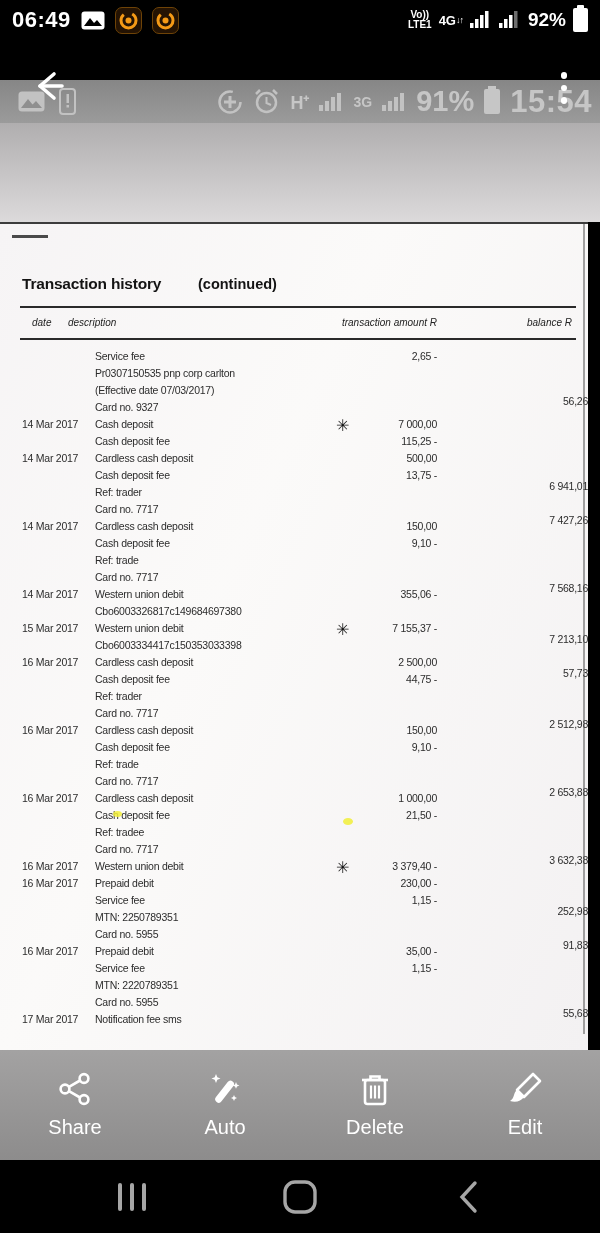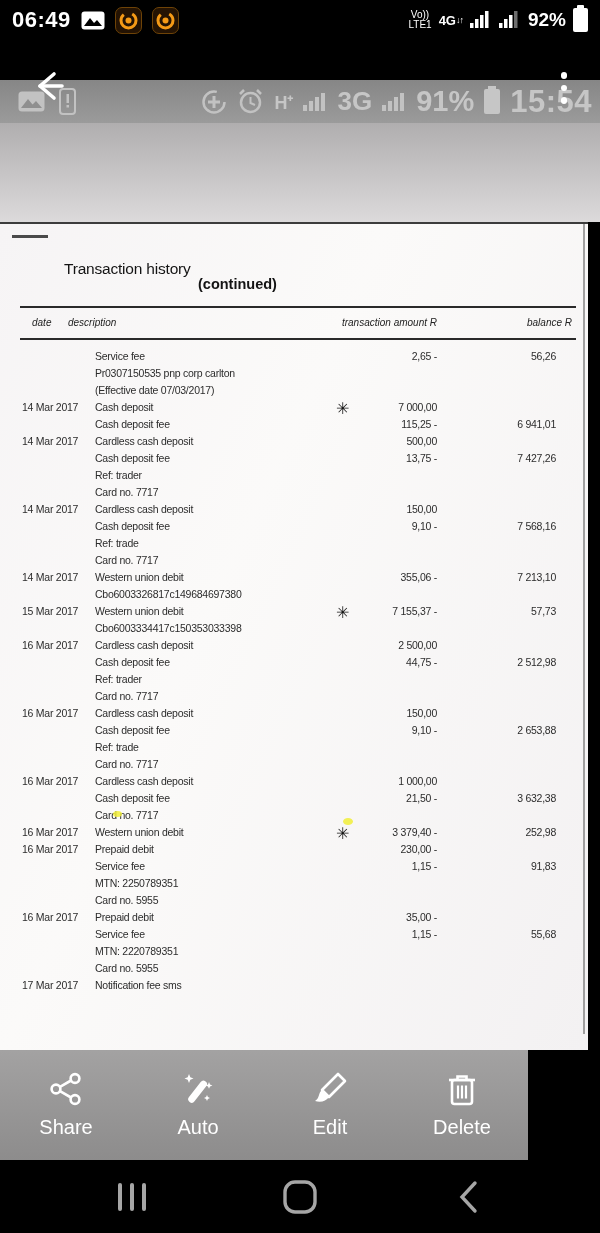--- a/index.html
+++ b/index.html
@@ -12,21 +12,21 @@
   
   .statusbar {
     position:absolute; top:0; left:0; width:600px; height:40px;
     display:flex; align-items:center; justify-content:space-between;
     padding:0 12px; color:#fff;
   }
   .sb-left { display:flex; align-items:center; gap:10px; }
   .sb-time { font-size:22px; font-weight:700; letter-spacing:.5px; }
   .sb-right { display:flex; align-items:center; gap:7px; }
   .sb-stack { display:flex; flex-direction:column; align-items:center; line-height:10px; }
-  .sb-stack span { font-size:10px; font-weight:400; }
+  .sb-stack span { font-size:10px; font-weight:700; }
   .sb-4g { display:flex; flex-direction:row; align-items:center; line-height:11px; }
   .sb-4g .g { font-size:13px; font-weight:700; }
   .sb-4g .arrows { font-size:9px; letter-spacing:-1px; }
   .sb-batt-pct { font-size:19px; font-weight:600; }
   .batt { position:relative; width:15px; height:24px; background:#fff; border-radius:2px; }
   .batt::before { content:""; position:absolute; top:-3px; left:4px; width:7px; height:3px; background:#fff; border-radius:1px 1px 0 0; }
   .gallery-ic { width:24px; height:19px; }
   .app-ic { width:27px; height:27px; border-radius:7px; background:#241303; border:1.5px solid #6e4307;
             display:flex; align-items:center; justify-content:center; }
   
@@ -37,21 +37,21 @@
   
   .photo { position:absolute; top:80px; left:0; width:600px; height:970px; }
   .photo-statusbar {
     position:absolute; top:0; left:0; width:600px; height:43px;
     background:linear-gradient(#868686,#9b9b9b);
     display:flex; align-items:center; color:#c6c6c6; padding:0 8px;
   }
   .ps-left { display:flex; align-items:center; gap:14px; margin-left:10px; }
   .ps-right { display:flex; align-items:center; gap:10px; margin-left:auto; }
   .ps-h { font-size:18px; font-weight:700; }
-  .ps-3g { font-size:26px; font-weight:700; }
+  .ps-3g { font-size:14px; font-weight:700; }
   .ps-pct { font-size:29px; font-weight:700; }
   .ps-time { font-size:31px; font-weight:700; letter-spacing:.5px; }
   .ps-batt { position:relative; width:16px; height:25px; background:#c6c6c6; border-radius:2px; }
   .ps-batt::before { content:""; position:absolute; top:-3px; left:4px; width:8px; height:3px; background:#c6c6c6; }
   .photo-bg {
     position:absolute; top:43px; left:0; width:600px; height:99px;
     background:linear-gradient(#b0aeaf,#dcdadb);
   }
   
   .paper {
@@ -59,39 +59,39 @@
     background:linear-gradient(115deg,#f6f4f5,#fbfaf9 40%,#f3f1f2);
   }
   .paper::before { 
     content:""; position:absolute; top:0; left:0; width:588px; height:2px; background:#3c3c3c;
   }
   .paper::after { 
     content:""; position:absolute; top:2px; right:3px; width:2px; height:810px; background:rgba(90,90,90,.55);
   }
   .corner-dash { position:absolute; top:13px; left:12px; width:36px; height:3px; background:#4a4a4a; }
   .doc { color:#2e2e2e; filter:blur(.35px); }
-  .doc-title { position:absolute; top:38px; left:22px; font-size:15.5px; font-weight:400; color:#141414; letter-spacing:-.2px;margin-left:42px; }
+  .doc-title { position:absolute; top:53px; left:22px; font-size:15.5px; font-weight:700; color:#141414; letter-spacing:-.2px; }
   .doc-subtitle { position:absolute; top:54px; left:198px; font-size:14.5px; font-weight:600; color:#141414; }
   .rule { position:absolute; left:20px; width:556px; height:1.6px; background:#2a2a2a; }
   .rule.r1 { top:84px; } .rule.r2 { top:116px; }
   .hdr { position:absolute; top:95px; font-size:10px; font-style:italic; color:#222; }
   .hdr.h-date { left:32px; } .hdr.h-desc { left:68px; }
   .hdr.h-amt { right:151px; } .hdr.h-bal { right:16px; }
   .tx-rows { position:absolute; top:128px; left:0; width:588px; }
   .tx-row { position:relative; height:17px; font-size:10.5px; letter-spacing:-.25px; color:#2c2c2c; }
   .c-date { position:absolute; left:22px; white-space:nowrap; }
   .c-desc { position:absolute; left:95px; white-space:nowrap; }
   .c-star { position:absolute; left:336px; top:-2px; width:30px; font-size:16px; color:#111;
             font-family:"DejaVu Sans", sans-serif; }
   .c-amt { position:absolute; right:151px; text-align:right; white-space:nowrap; }
-  .c-bal { position:absolute; right:32px; text-align:right; white-space:nowrap; }
+  .c-bal { position:absolute; right:0; text-align:right; white-space:nowrap;margin-top:45px; }
   .hl-speck { position:absolute; border-radius:50%; background:#f2ef3a; opacity:.85; filter:blur(.6px); }
   
   .actionbar {
-    position:absolute; top:1050px; left:0; width:528px; height:110px;
+    position:absolute; top:1050px; left:0; width:600px; height:110px;
     background:linear-gradient(#a3a2a2,#8d8c8c);
     display:flex; align-items:stretch; color:#fff;
   }
   .ab-item { flex:1; display:flex; flex-direction:column; align-items:center; justify-content:center; gap:9px; }
   .ab-item svg { width:36px; height:36px; }
   .ab-label { font-size:20px; font-weight:400; }
   
   .navbar {
     position:absolute; top:1160px; left:0; width:600px; height:73px; background:#000;
     display:flex; align-items:center;
@@ -214,20 +214,23 @@
             <span class="c-amt">2,65 -</span>
             <span class="c-bal">56,26</span>
           </div>
           <div class="tx-row">
             <span class="c-desc">Pr0307150535 pnp corp carlton</span>
           </div>
           <div class="tx-row">
             <span class="c-desc">(Effective date   07/03/2017)</span>
           </div>
           <div class="tx-row">
+            <span class="c-desc">Card no.   9327</span>
+          </div>
+          <div class="tx-row">
             <span class="c-date">14 Mar 2017</span>
             <span class="c-desc">Cash deposit</span>
             <span class="c-star">✳</span>
             <span class="c-amt">7 000,00</span>
           </div>
           <div class="tx-row">
             <span class="c-desc">Cash deposit fee</span>
             <span class="c-amt">115,25 -</span>
             <span class="c-bal">6 941,01</span>
           </div>
@@ -316,20 +319,23 @@
           </div>
           <div class="tx-row">
             <span class="c-date">16 Mar 2017</span>
             <span class="c-desc">Cardless cash deposit</span>
             <span class="c-amt">1 000,00</span>
           </div>
           <div class="tx-row">
             <span class="c-desc">Cash deposit fee</span>
             <span class="c-amt">21,50 -</span>
             <span class="c-bal">3 632,38</span>
+          </div>
+          <div class="tx-row">
+            <span class="c-desc">Ref: tradee</span>
           </div>
           <div class="tx-row">
             <span class="c-desc">Card no.   7717</span>
           </div>
           <div class="tx-row">
             <span class="c-date">16 Mar 2017</span>
             <span class="c-desc">Western union debit</span>
             <span class="c-star">✳</span>
             <span class="c-amt">3 379,40 -</span>
             <span class="c-bal">252,98</span>
@@ -402,33 +408,33 @@
       <svg viewBox="0 0 36 36">
         <rect x="14" y="8" width="7" height="26" rx="3.5" fill="#fff" transform="rotate(38 18 21)"></rect>
         <path d="M9 3 l1.3 3.2 L13.5 7.5 l-3.2 1.3 L9 12 l-1.3-3.2 L4.5 7.5 l3.2-1.3 Z" fill="#fff"></path>
         <path d="M29 11 l1 2.4 2.4 1 -2.4 1 -1 2.4 -1-2.4 -2.4-1 2.4-1 Z" fill="#fff"></path>
         <path d="M27 24 l.9 2.1 2.1.9 -2.1.9 -.9 2.1 -.9-2.1 -2.1-.9 2.1-.9 Z" fill="#fff"></path>
       </svg>
       <span class="ab-label">Auto</span>
     </div>
     <div class="ab-item">
       <svg viewBox="0 0 36 36">
-        <path d="M26 3 L33 10 L17 26 L10 19 Z" fill="none" stroke="#fff" stroke-width="2.6" stroke-linejoin="round"></path>
-        <path d="M10 19 C6 22 8 27 3 30 C9 32 14 30 17 26 Z" fill="#fff"></path>
-      </svg>
-      <span class="ab-label">Edit</span>
-    </div>
-    <div class="ab-item">
-      <svg viewBox="0 0 36 36">
         <rect x="8" y="9" width="20" height="24" rx="2.5" fill="none" stroke="#fff" stroke-width="2.6"></rect>
         <path d="M5 9 H31" stroke="#fff" stroke-width="2.6"></path>
         <path d="M13.5 9 V5.5 H22.5 V9" fill="none" stroke="#fff" stroke-width="2.6"></path>
         <path d="M14 14.5 V27.5 M18 14.5 V27.5 M22 14.5 V27.5" stroke="#fff" stroke-width="2.2"></path>
       </svg>
       <span class="ab-label">Delete</span>
+    </div>
+    <div class="ab-item">
+      <svg viewBox="0 0 36 36">
+        <path d="M26 3 L33 10 L17 26 L10 19 Z" fill="none" stroke="#fff" stroke-width="2.6" stroke-linejoin="round"></path>
+        <path d="M10 19 C6 22 8 27 3 30 C9 32 14 30 17 26 Z" fill="#fff"></path>
+      </svg>
+      <span class="ab-label">Edit</span>
     </div>
   </div>
 
   <div class="navbar">
     <div class="nav-btn nav-recents">
       <svg width="34" height="30" viewBox="0 0 34 30">
         <rect x="3" y="1" width="4" height="28" rx="2" fill="#a6a6a6"></rect>
         <rect x="15" y="1" width="4" height="28" rx="2" fill="#a6a6a6"></rect>
         <rect x="27" y="1" width="4" height="28" rx="2" fill="#a6a6a6"></rect>
       </svg>

